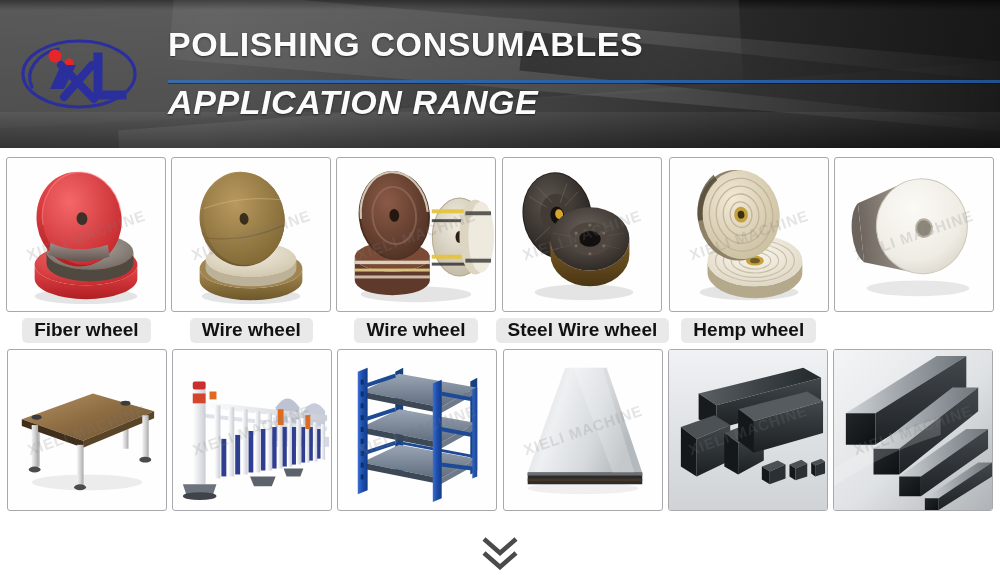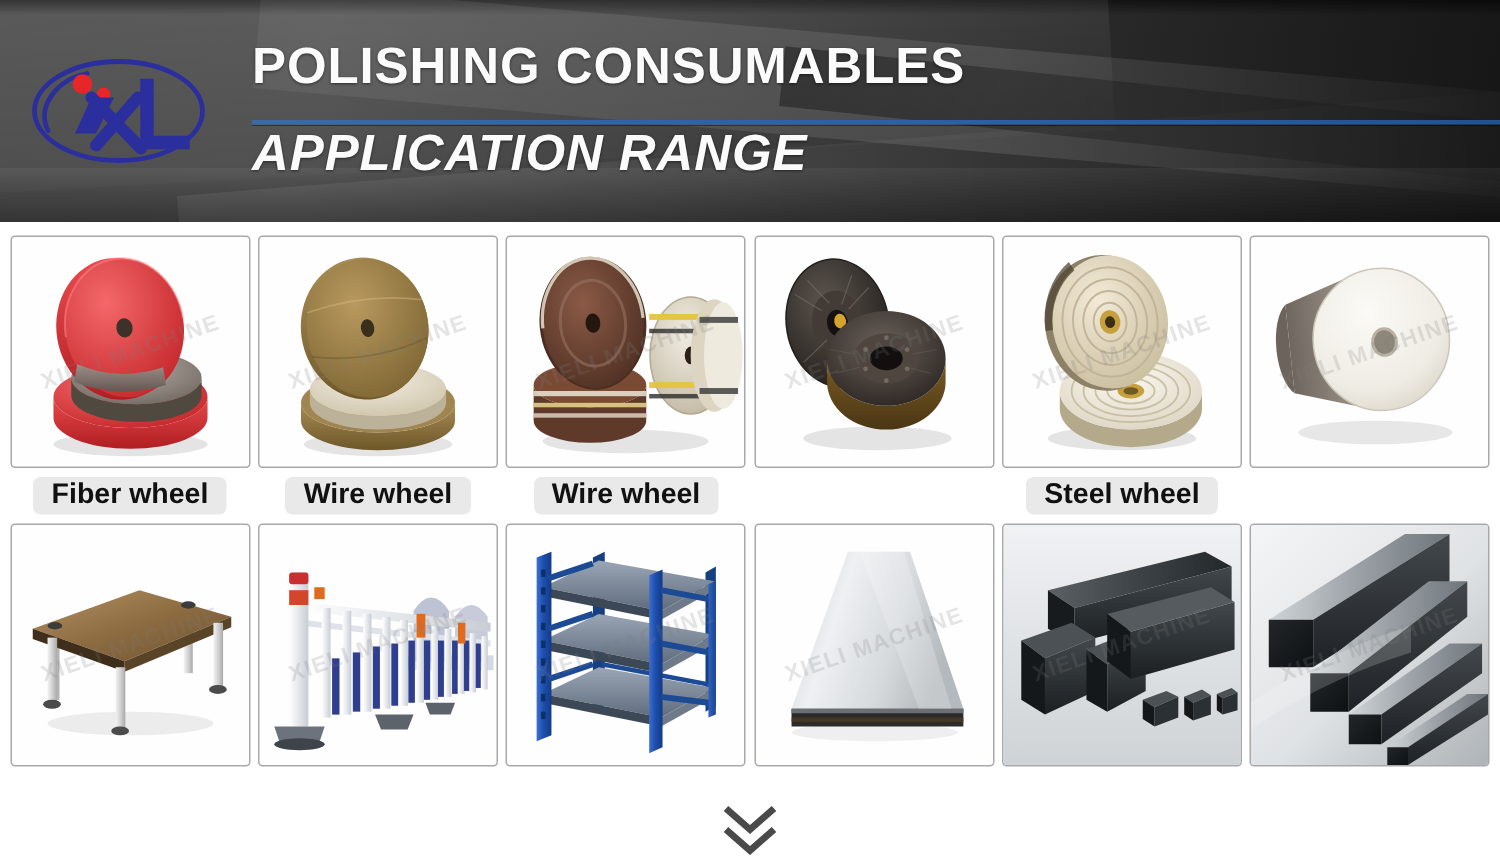--- a/index.html
+++ b/index.html
@@ -344,20 +344,21 @@
                 <circle cx="44" cy="34" r="1.6"></circle>
                   <circle cx="44" cy="63" r="1.6"></circle>
               </g>
               <g stroke="#6d655e" stroke-width=".7" opacity=".45">
                 <path d="M6 42 L22 45 M10 58 L26 54 M78 42 L62 45 M74 58 L58 54"></path>
               </g>
             </g>
           </svg>
           <div class="wm">XIELI MACHINE</div>
         </div>
+        <div class="label">Steel Wire wheel</div>
       </div>
 
       <div class="cell">
         <div class="thumb">
           <svg width="160" height="155" viewBox="0 0 160 155">
             <defs>
               <radialGradient id="clA" cx="42%" cy="32%" r="74%">
                 <stop offset="0" stop-color="#f2ead7"></stop>
                   <stop offset="1" stop-color="#c9bd9d"></stop>
               </radialGradient>
@@ -390,21 +391,21 @@
                 <ellipse cx="72" cy="58" rx="18" ry="21"></ellipse>
                 <ellipse cx="72" cy="58" rx="11" ry="13"></ellipse>
               </g>
               <ellipse cx="72" cy="58" rx="7" ry="8" fill="#c6a03c"></ellipse>
               <ellipse cx="72" cy="58" rx="3.4" ry="4" fill="#3b2f14"></ellipse>
               <path d="M33 58 a39 45 0 0 1 20 -38 l-3 -6 a44 50 0 0 0 -22 44 z" fill="#4e4433" opacity=".75"></path>
             </g>
           </svg>
           <div class="wm">XIELI MACHINE</div>
         </div>
-        <div class="label">Steel wheel</div>
+        <div class="label">Hemp wheel</div>
       </div>
 
       <div class="cell">
         <div class="thumb">
           <svg width="160" height="155" viewBox="0 0 160 155">
             <defs>
               <linearGradient id="pvSide" x1="0" y1="0" x2="1" y2="0">
                 <stop offset="0" stop-color="#6f675f"></stop>
                   <stop offset=".55" stop-color="#8b837a"></stop>
                   <stop offset="1" stop-color="#a69d93"></stop>

